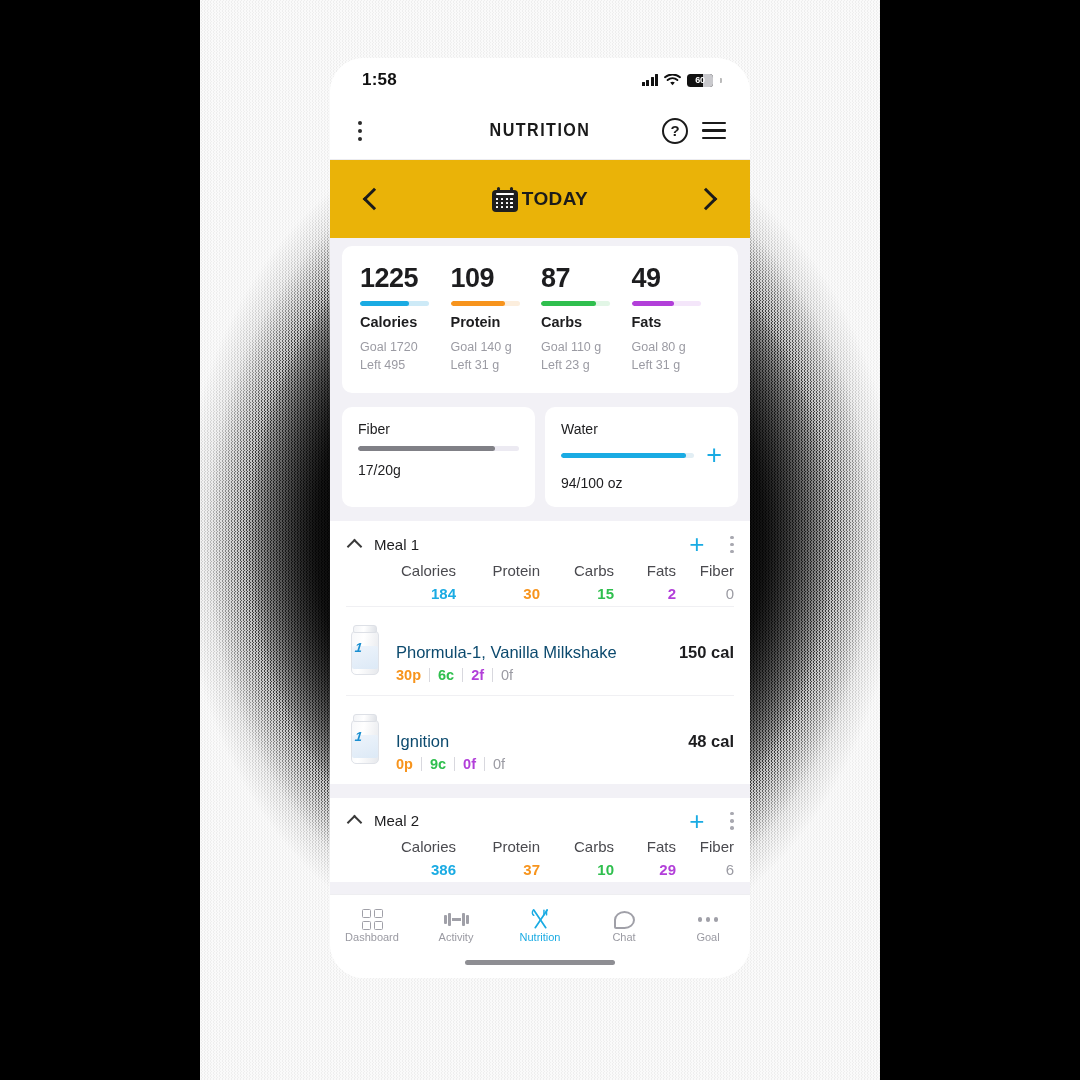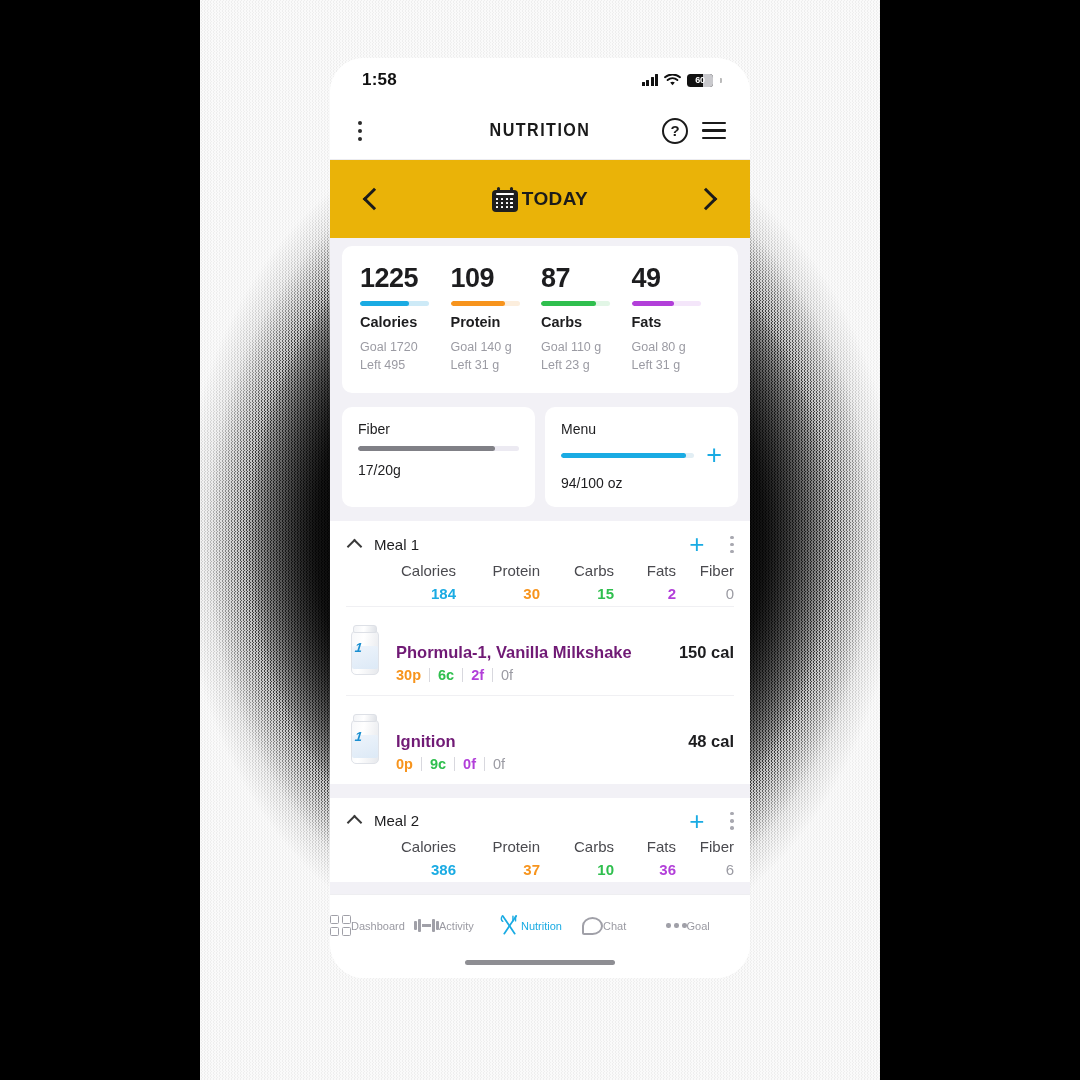--- a/index.html
+++ b/index.html
@@ -147,32 +147,32 @@
   .tub { position:absolute; left:5px; right:5px; top:7px; bottom:1px; background:linear-gradient(100deg,#f7f8fa 0%,#ffffff 38%,#e6e8ec 100%);
          border-radius:4px 4px 5px 5px; border:1px solid #dfe2e8; }
   .tub-lid { position:absolute; left:7px; right:7px; top:1px; height:8px; background:linear-gradient(100deg,#f2f3f6,#ffffff 45%,#dfe2e7);
              border-radius:3px 3px 2px 2px; border:1px solid #dde0e6; }
   .tub-label { position:absolute; left:6px; right:6px; top:22px; bottom:7px;
                background:linear-gradient(160deg,#eef4fb,#dce9f6); border-radius:2px; }
   .tub-logo { position:absolute; left:9px; top:17px; font-size:13px; font-weight:800; color:#1a8fd1;
               font-style:italic; line-height:1; transform:skewX(-6deg); }
   .food-main { flex:1; min-width:0; }
   .food-line1 { display:flex; align-items:baseline; gap:10px; }
-  .food-name { font-size:16.5px; color:#701a75; flex:1; min-width:0; white-space:nowrap; overflow:hidden;font-weight:bold; }
+  .food-name { font-size:16.5px; color:#0c4a6e; flex:1; min-width:0; white-space:nowrap; overflow:hidden; }
   .food-cal { font-size:16.5px; font-weight:700; color:#1d1d1f; white-space:nowrap;margin-top:26px; }
   .food-macros { display:flex; align-items:center; gap:8px; margin-top:5px; font-size:14.5px; font-weight:700; }
   .food-macros .sep { width:1px; height:14px; background:#d8d8de; }
   .food-macros .fiber { font-weight:400; color:#9b9ba3; }
 
   
   .tabbar {
     height:62px; flex:0 0 62px; background:#fff; display:flex;
     align-items:center; border-top:1px solid #eeeef1; z-index:5;
   }
-  .tab { flex:1; display:flex; align-items:center; cursor:pointer; }
+  .tab { flex:1; display:flex; flex-direction:column; align-items:center; cursor:pointer; }
   .tab-label { font-size:11px; color:#9a9aa2; }
   .tab.active .tab-label { color:#1aabe3; }
   .tab-ico { height:22px; display:flex; align-items:center; justify-content:center; }
   .grid-ico { display:grid; grid-template-columns:repeat(2,9px); grid-template-rows:repeat(2,9px); gap:3px; }
   .grid-ico i { border:1.8px solid #a0a0a8; border-radius:1.5px; display:block; }
   .dumbbell { display:flex; align-items:center; gap:1px; }
   .dumbbell .p { width:3px; height:13px; background:#a0a0a8; border-radius:1px; }
   .dumbbell .p2 { width:3px; height:9px; background:#a0a0a8; border-radius:1px; }
   .dumbbell .bar2 { width:9px; height:3px; background:#a0a0a8; }
   .bubble { width:21px; height:18px; border:2px solid #a0a0a8; border-radius:50% 50% 50% 10%; }
@@ -305,21 +305,21 @@
       <div class="card mini-card">
         <div class="mini-title">Fiber</div>
         <div class="mini-bar-row">
           <div class="mini-bar" style="background:#eceaf2">
               <i style="width:85%;background:#808086"></i>
             </div>
         </div>
         <div class="mini-val">17/20g</div>
       </div>
       <div class="card mini-card">
-        <div class="mini-title">Menu</div>
+        <div class="mini-title">Water</div>
         <div class="mini-bar-row">
           <div class="mini-bar" style="background:#e2eef4">
               <i style="width:94%;background:#1aabe3"></i>
             </div>
           <div class="plus-btn">+</div>
         </div>
         <div class="mini-val">94/100 oz</div>
       </div>
     </div>
 
@@ -429,21 +429,21 @@
         <div class="mt-col protein">
             <div class="mt-head">Protein</div>
             <div class="mt-val" style="color:#f7941d">37</div>
           </div>
         <div class="mt-col carbs">
             <div class="mt-head">Carbs</div>
             <div class="mt-val" style="color:#2fbf4e">10</div>
           </div>
         <div class="mt-col fats">
             <div class="mt-head">Fats</div>
-            <div class="mt-val" style="color:#b23fd9">36</div>
+            <div class="mt-val" style="color:#b23fd9">29</div>
           </div>
         <div class="mt-col fiber">
             <div class="mt-head">Fiber</div>
             <div class="mt-val" style="color:#9b9ba3;font-weight:400">6</div>
           </div>
       </div>
     </div>
 
   </div>
 

